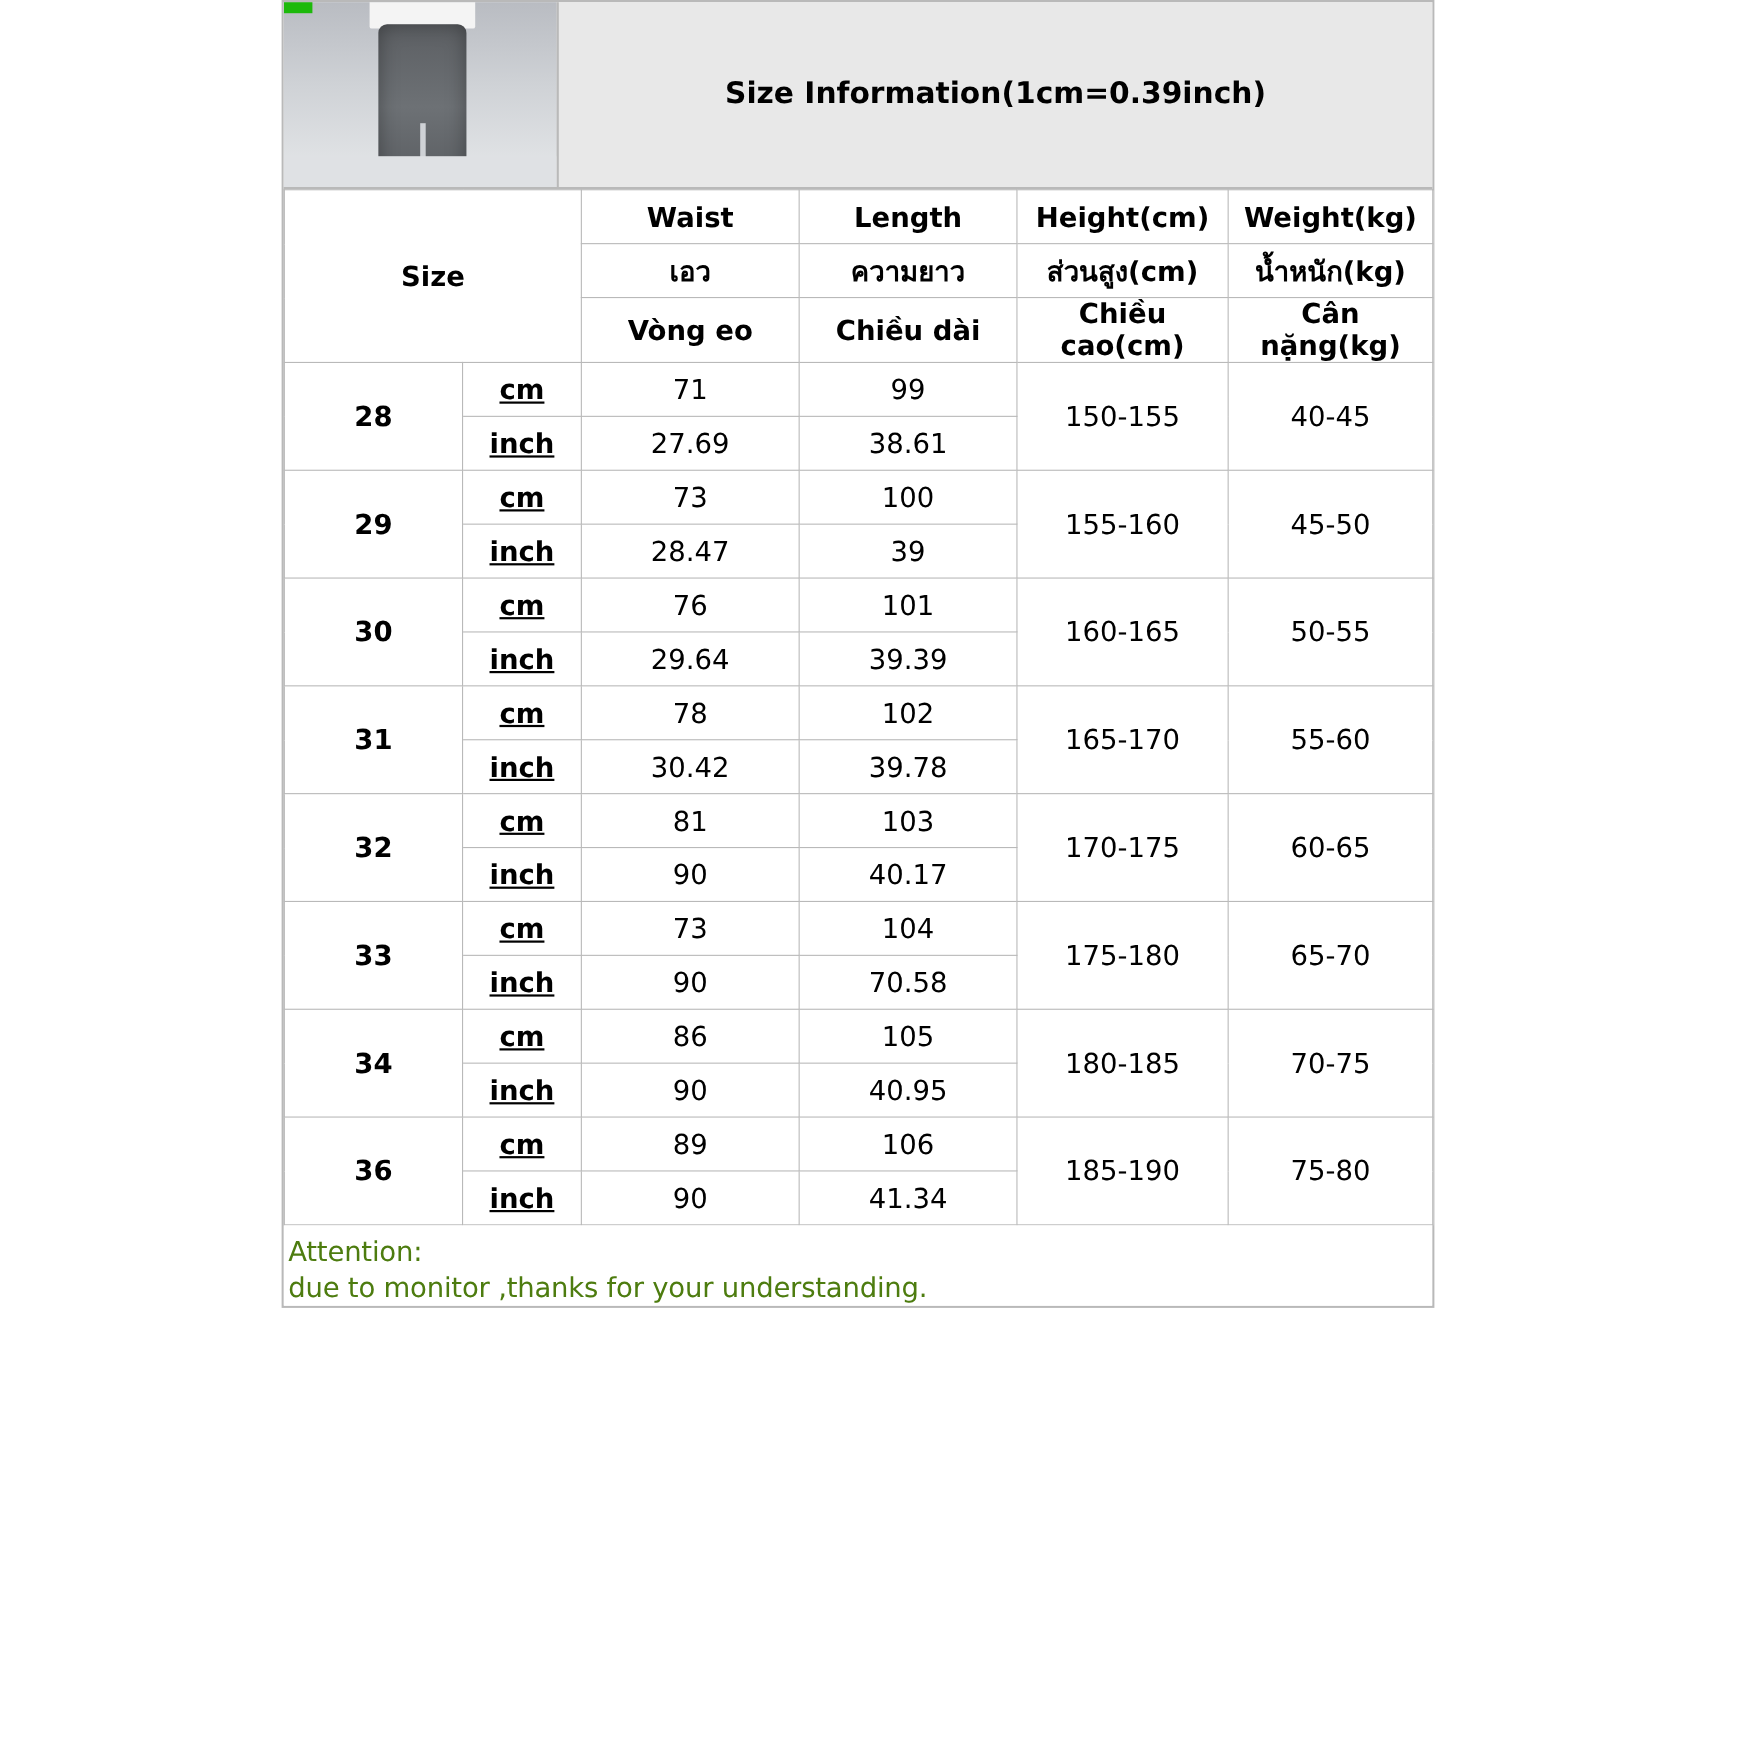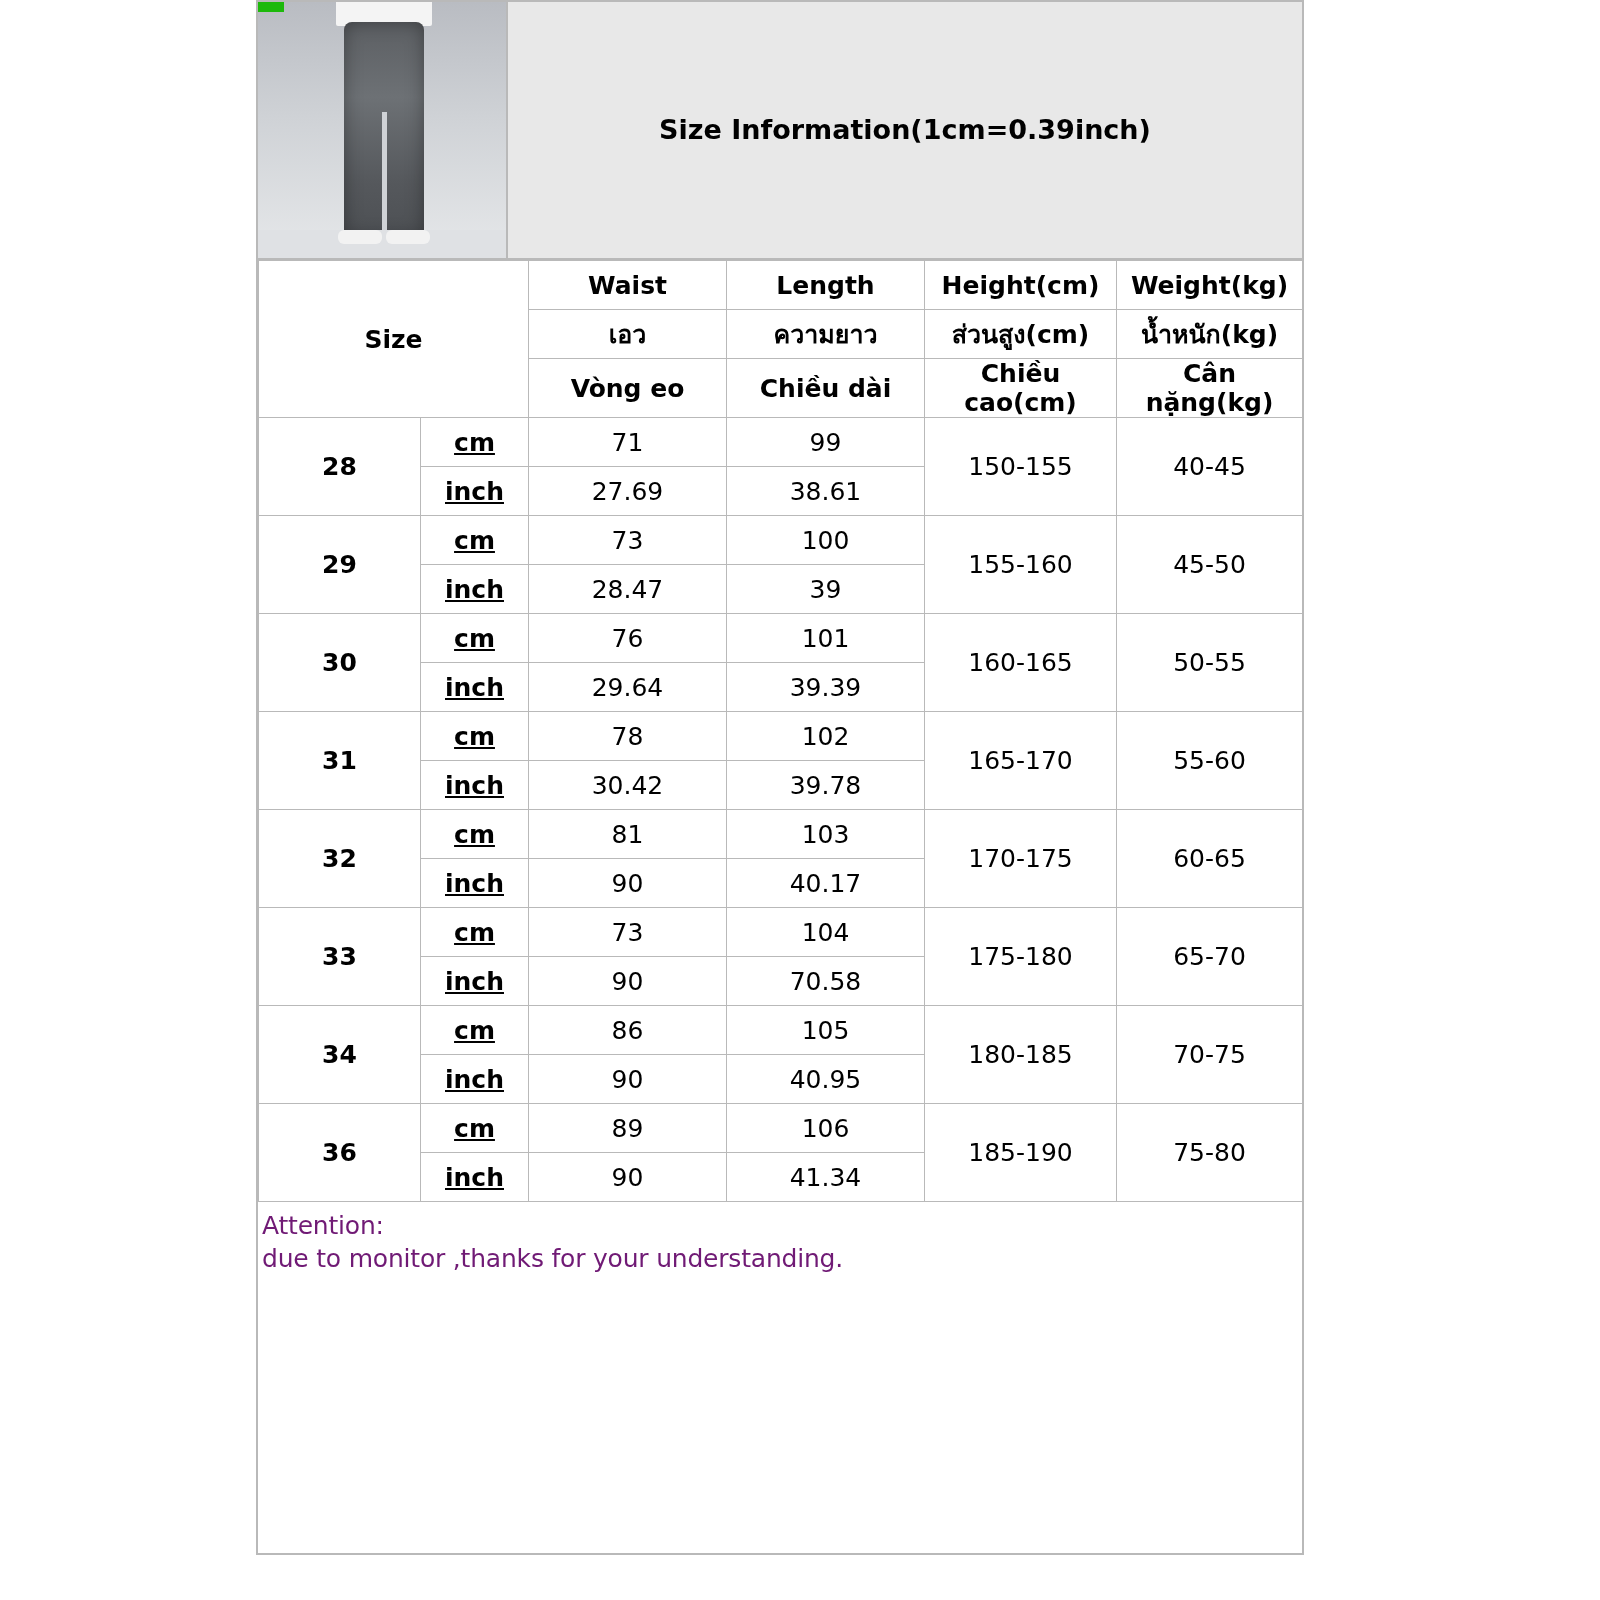--- a/index.html
+++ b/index.html
@@ -17,21 +17,21 @@
     position: relative;
     width: 1600px;
     height: 1600px;
     background: #ffffff;
   }
   .sheet {
     position: absolute;
     left: 256px;
     top: 0px;
     width: 1048px;
-    height: 1555px;
+    height: 1189px;
     background: #ffffff;
     border: 2px solid #b9b9b9;
     box-sizing: border-box;
     display: flex;
     flex-direction: column;
   }
 
   
   .header {
     display: flex;
@@ -186,21 +186,21 @@
   .attention {
     flex: 1 1 auto;
     padding: 8px 6px 0 4px;
     box-sizing: border-box;
     background: #ffffff;
   }
   .attention p {
     margin: 0;
     font-size: 25px;
     line-height: 1.30;
-    color: #701a75;
+    color: #4d7c0f;
     letter-spacing: -0.2px;
   }
 </style>
 </head>
 <body>
 
 <div class="page">
   <div class="sheet">
 
     <div class="header">

